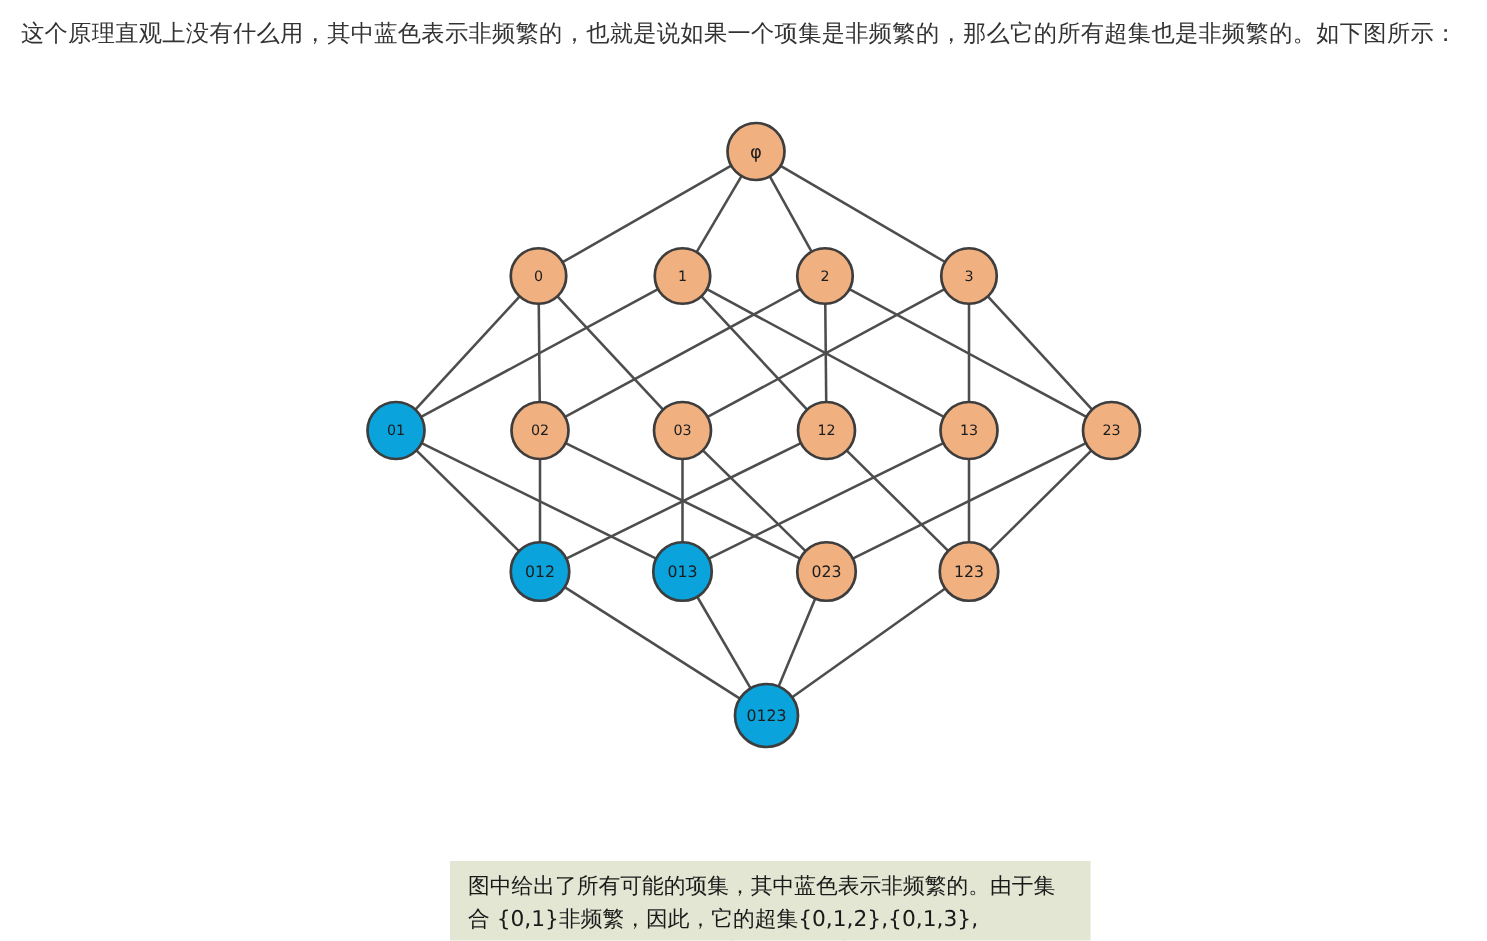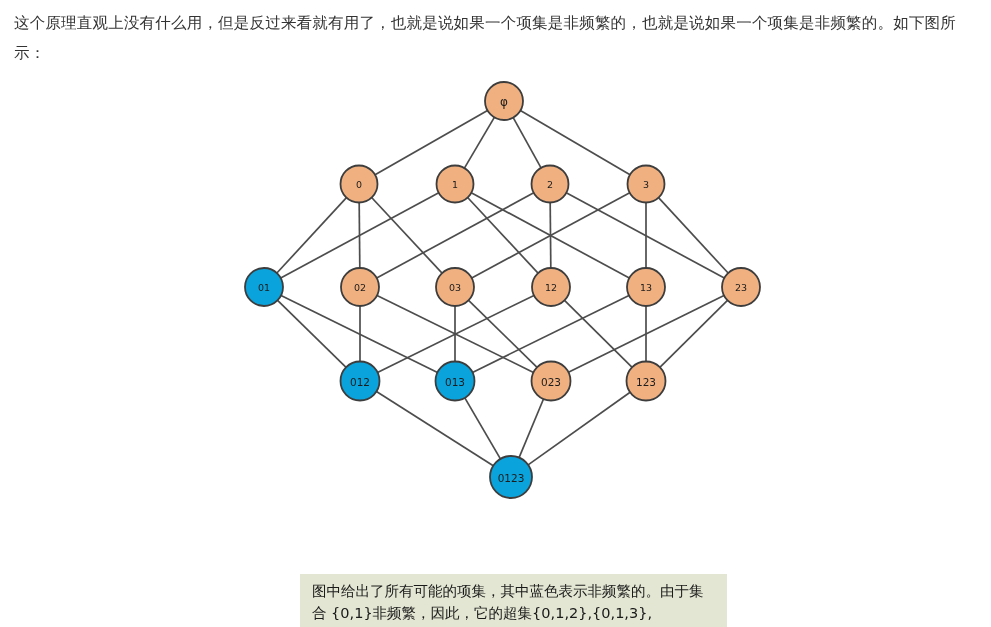--- a/index.html
+++ b/index.html
@@ -81,21 +81,21 @@
     font-size: 14.5px;
     line-height: 22px;
     color: #1a1a1a;
     white-space: pre-line;
     letter-spacing: 0px;
   }
 </style>
 </head>
 <body>
 
-<div id="intro-paragraph">这个原理直观上没有什么用，但是反过来看就有用了，也就是说如果一个项集是非频繁的，也就是说如果一个项集是非频繁的。如下图所示：</div>
+<div id="intro-paragraph">这个原理直观上没有什么用，其中蓝色表示非频繁的，也就是说如果一个项集是非频繁的，那么它的所有超集也是非频繁的。如下图所示：</div>
 
 <div id="lattice-figure">
   <svg id="lattice-svg" width="991" height="561">
     <g id="edges-layer">
         <line x1="487.51" y1="44.44" x2="375.06" y2="108.81" class="edge"></line>
         <line x1="494.34" y1="51.36" x2="464.41" y2="102.07" class="edge"></line>
         <line x1="513.21" y1="51.62" x2="541.03" y2="101.82" class="edge"></line>
         <line x1="520.40" y1="44.59" x2="630.03" y2="108.66" class="edge"></line>
         <line x1="346.46" y1="131.60" x2="276.88" y2="207.03" class="edge"></line>
         <line x1="359.18" y1="136.50" x2="359.82" y2="202.00" class="edge"></line>

